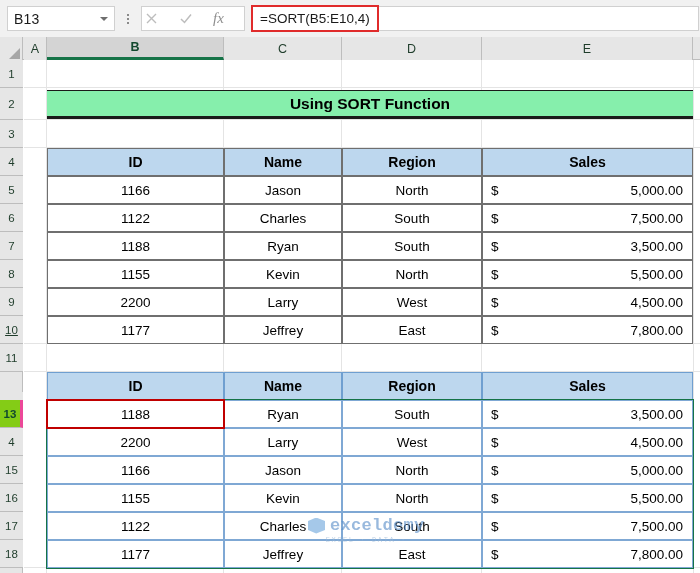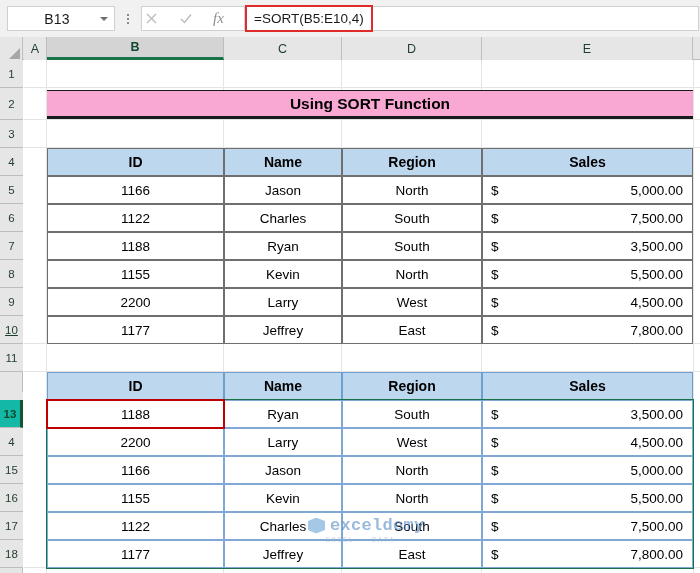--- a/index.html
+++ b/index.html
@@ -17,21 +17,20 @@
     background: #f1f1f1;
     display: flex; align-items: center;
   }
   .name-box {
     margin-left: 7px;
     width: 108px; height: 25px;
     background: #ffffff;
     border: 1px solid #d0d0d0;
     display: flex; align-items: center;
     padding: 8px 6px;
-    text-align: center;
   }
   .name-box-text {
     flex: 1;
     font-size: 14px; color: #1a1a1a;
     letter-spacing: .2px;
   }
   .name-box-caret {
     width: 0; height: 0;
     border-left: 4px solid transparent;
     border-right: 4px solid transparent;
@@ -59,21 +58,21 @@
     color: #bdbdbd;
   }
   .fx-btn svg { display: block; }
   .fx-italic {
     font-family: "Liberation Serif", serif;
     font-style: italic; font-size: 15px;
     color: #8f8f8f;
   }
 
   .formula-input {
-    margin-left: 0;
+    margin-left: 6px;
     height: 27px;
     background: #ffffff;
     border: 2px solid #e02b2b;
     display: flex; align-items: center;
     padding: 0 7px;
   }
   .formula-text {
     font-size: 13.5px; color: #1a1a1a;
     white-space: nowrap;
   }
@@ -126,22 +125,22 @@
     border-right: 1px solid #bdbdbd;
   }
   .row-head {
     position: absolute; left: 0; width: 23px;
     background: #e6e6e6;
     border-bottom: 1px solid #bdbdbd;
     display: flex; align-items: center; justify-content: center;
     font-size: 11.5px; color: #1f3d2b;
   }
   .row-head.selected {
-    background: #14b8a6;
-    border-right: 3px solid #14532d;
+    background: #84cc16;
+    border-right: 3px solid #ec4899;
     color: #12492e; font-weight: bold;
     width: 23px;
   }
 
   
   .grid {
     position: absolute; left: 24px; top: 60px;
     width: 676px; height: 513px;
     background: #ffffff;
   }
@@ -149,21 +148,21 @@
     position: absolute; top: 0; width: 1px; height: 513px;
     background: #e4e4e4;
   }
   .gridline-h {
     position: absolute; left: 0; height: 1px; width: 676px;
     background: #e4e4e4;
   }
 
   .title-banner {
     position: absolute;
-    background: #f9a8d4;
+    background: #86efac;
     border-top: 1.5px solid #1a1a1a;
     border-bottom: 3px solid #1a1a1a;
     display: flex; align-items: center; justify-content: center;
     font-size: 15.5px; font-weight: bold; color: #000000;
   }
 
   .hdr-cell {
     position: absolute;
     background: #bdd7ee;
     border: 1px solid #6f6f6f;

